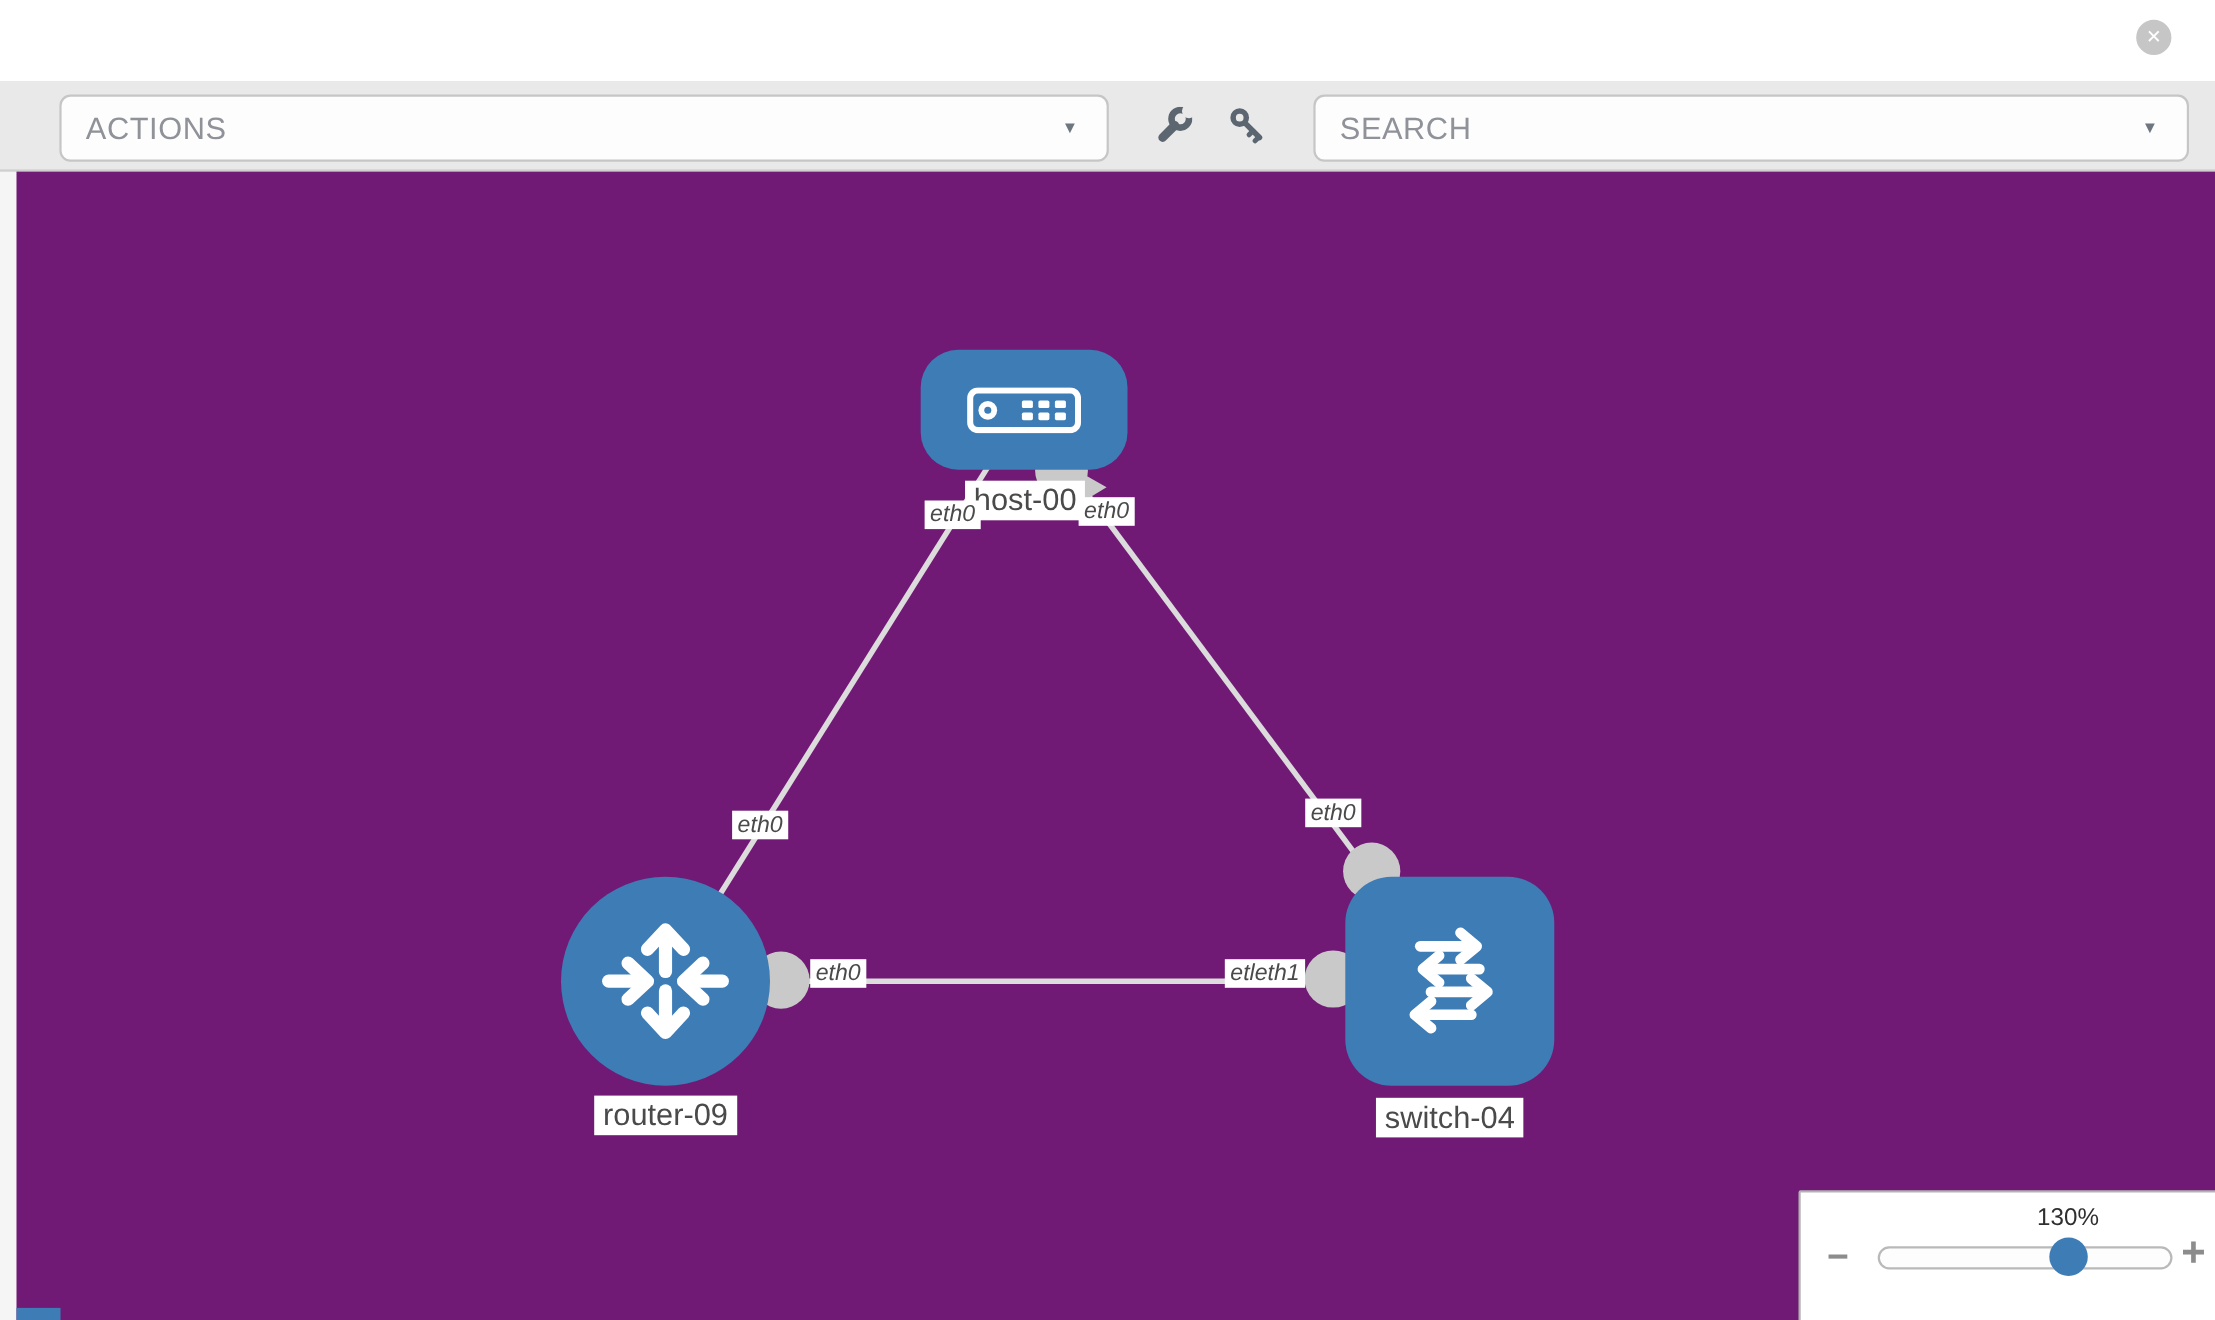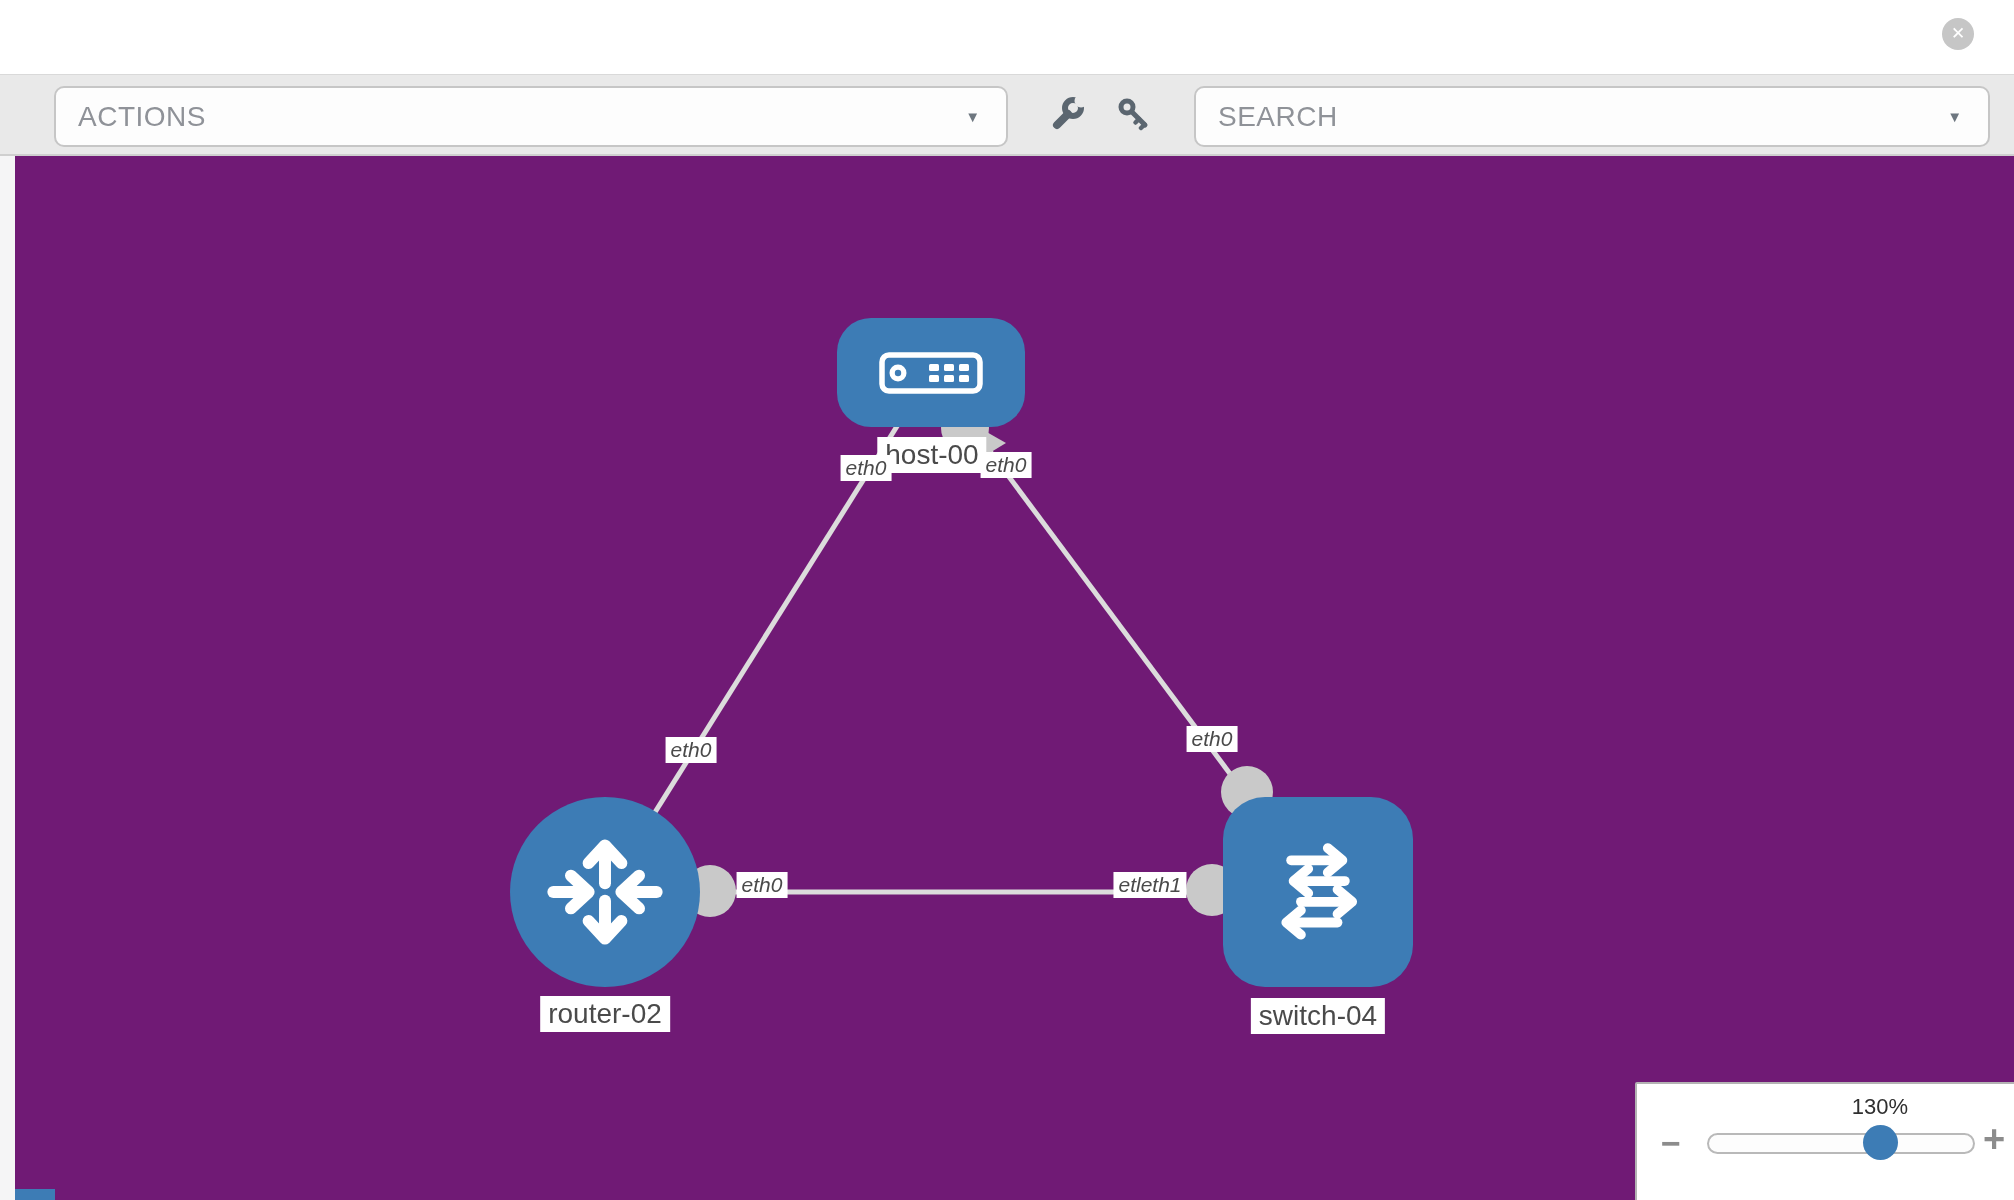--- a/index.html
+++ b/index.html
@@ -161,21 +161,21 @@
         <path d="M72 41 L34 41"></path>
           <path d="M42 31 L30 41 L42 51"></path>
         <path d="M36 58 L74 58"></path>
           <path d="M66 48 L78 58 L66 68"></path>
         <path d="M66 75 L28 75"></path>
           <path d="M36 65 L24 75 L36 85"></path>
       </svg>
     </div>
 
     <div class="node-label lbl-host">host-00</div>
-    <div class="node-label lbl-router">router-02</div>
+    <div class="node-label lbl-router">router-09</div>
     <div class="node-label lbl-switch">switch-04</div>
 
     <div class="if-label if-hr-h">eth0</div>
     <div class="if-label if-hs-h">eth0</div>
     <div class="if-label if-hr-r">eth0</div>
     <div class="if-label if-hs-s">eth0</div>
     <div class="if-label if-rs-r">eth0</div>
     <div class="if-label if-rs-s">etleth1</div>
 
     <div class="zoom-panel">

